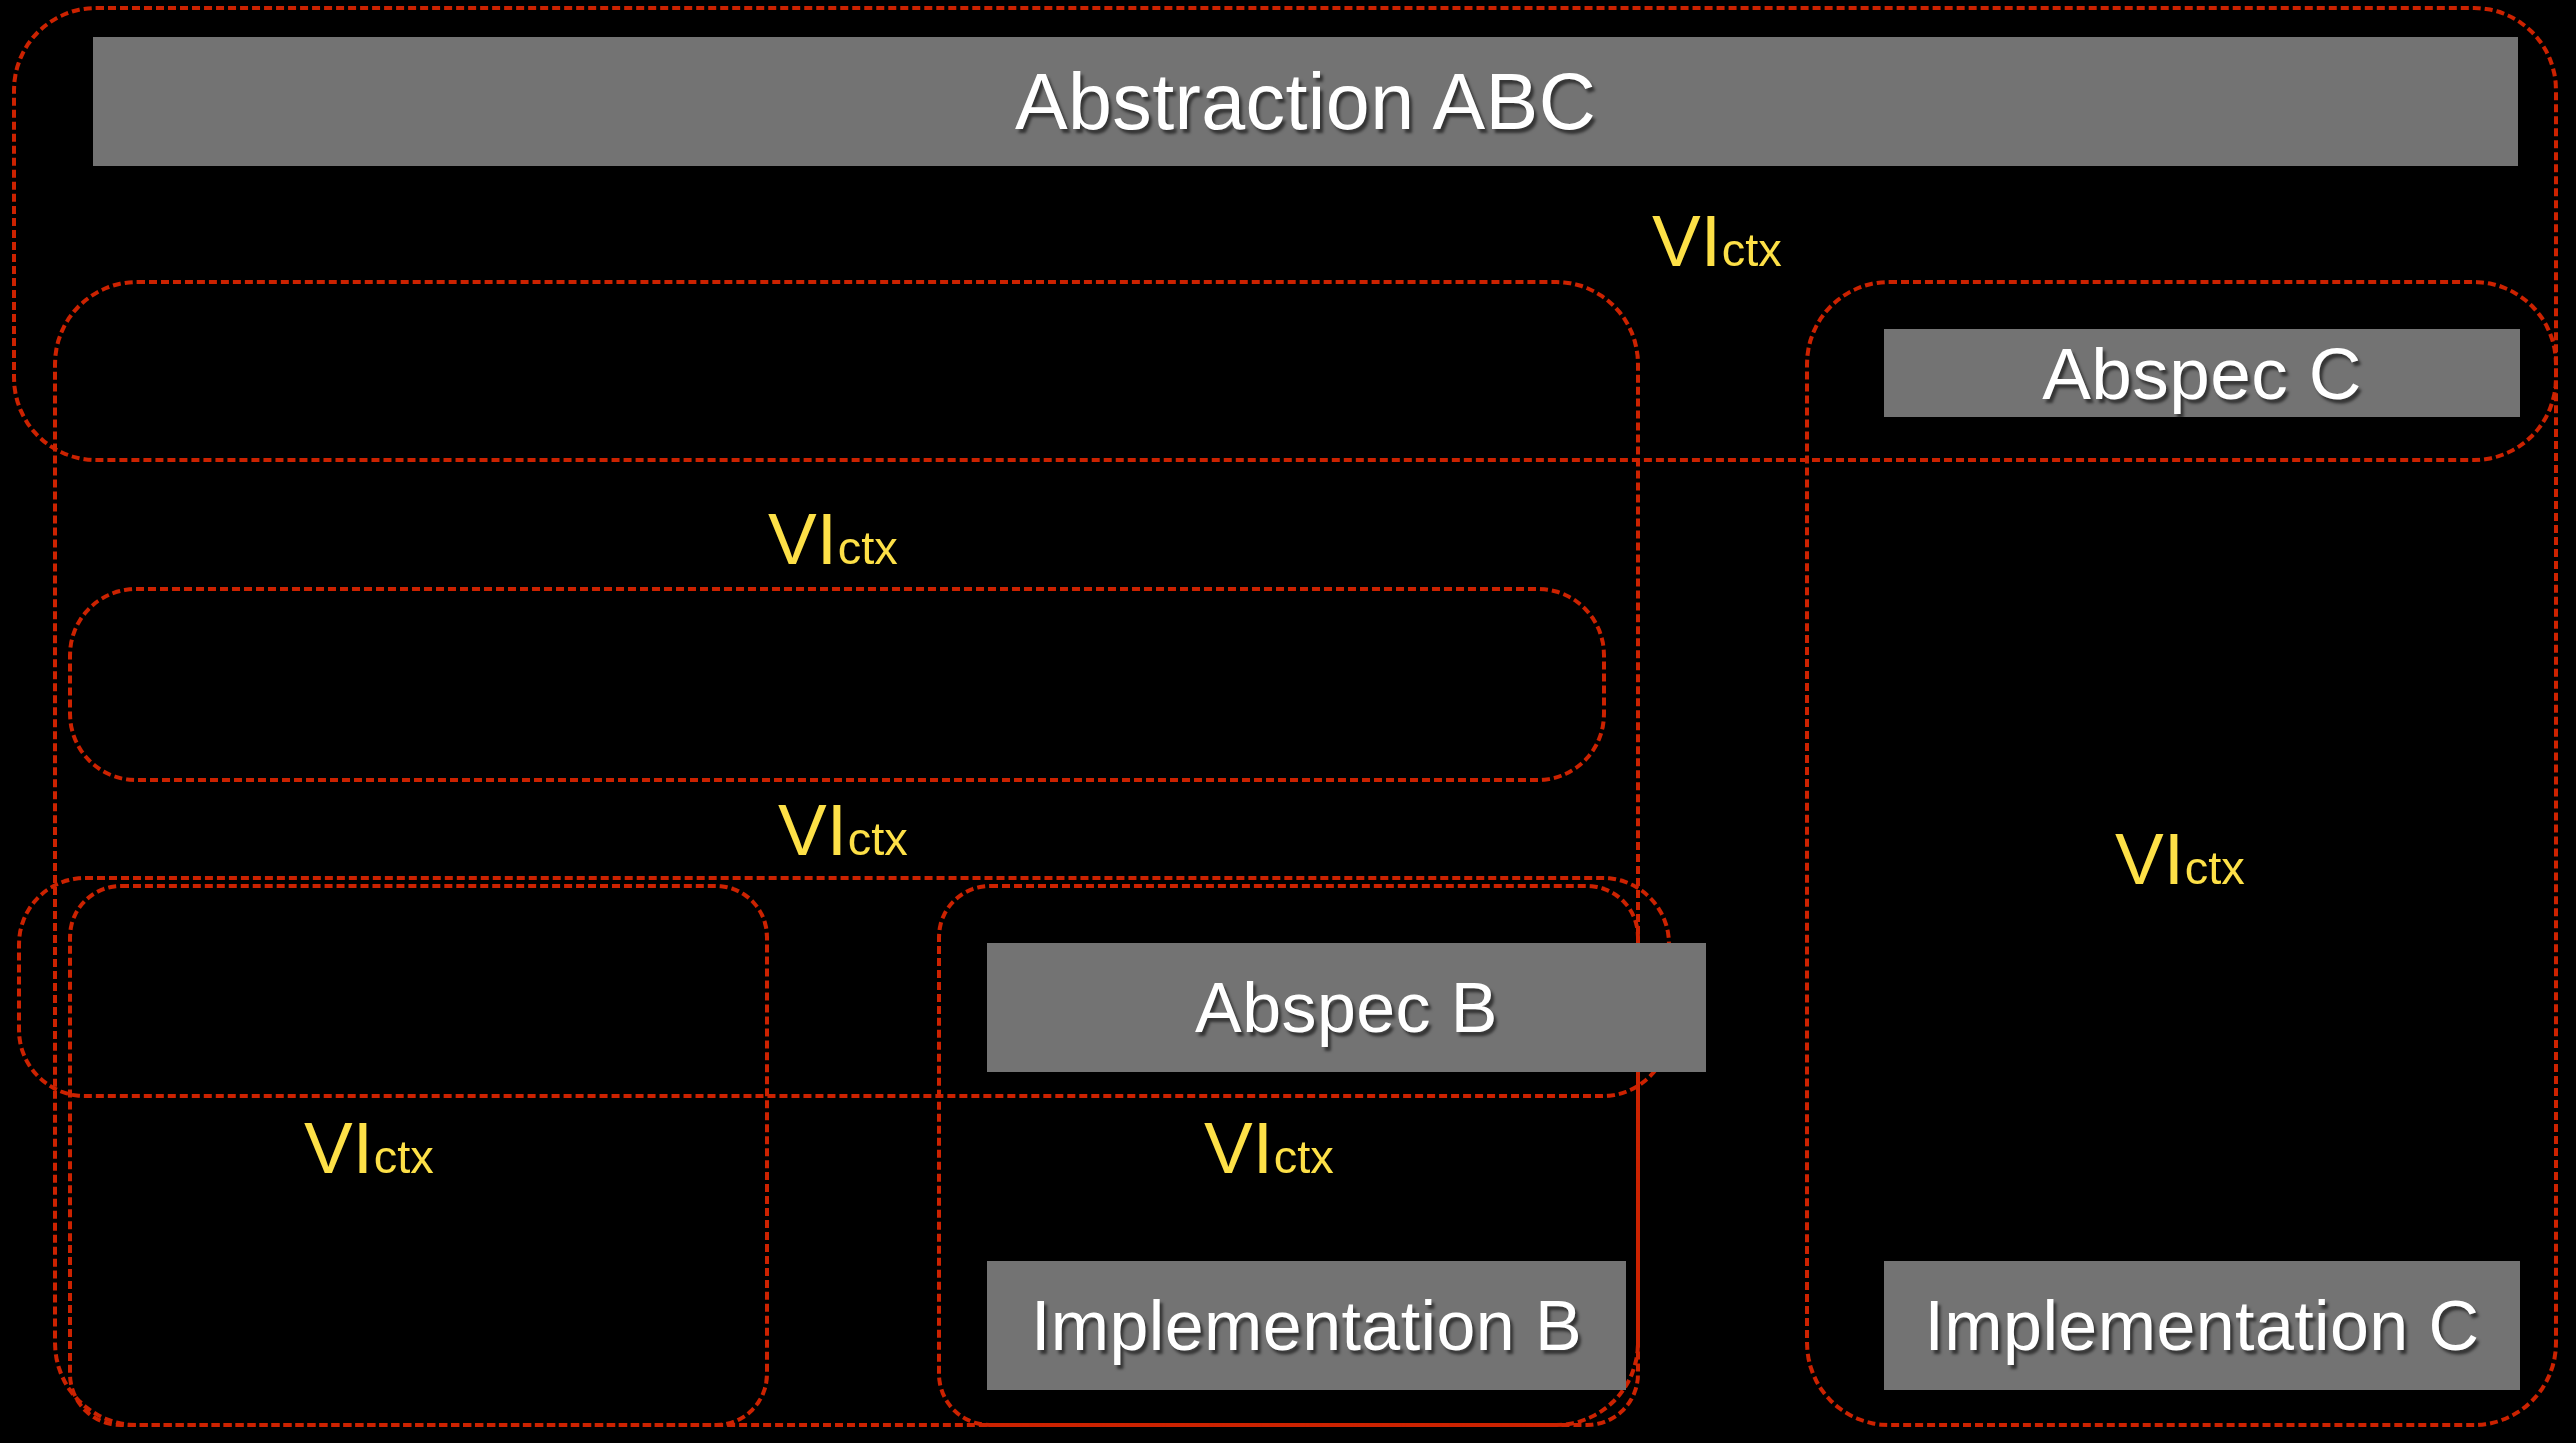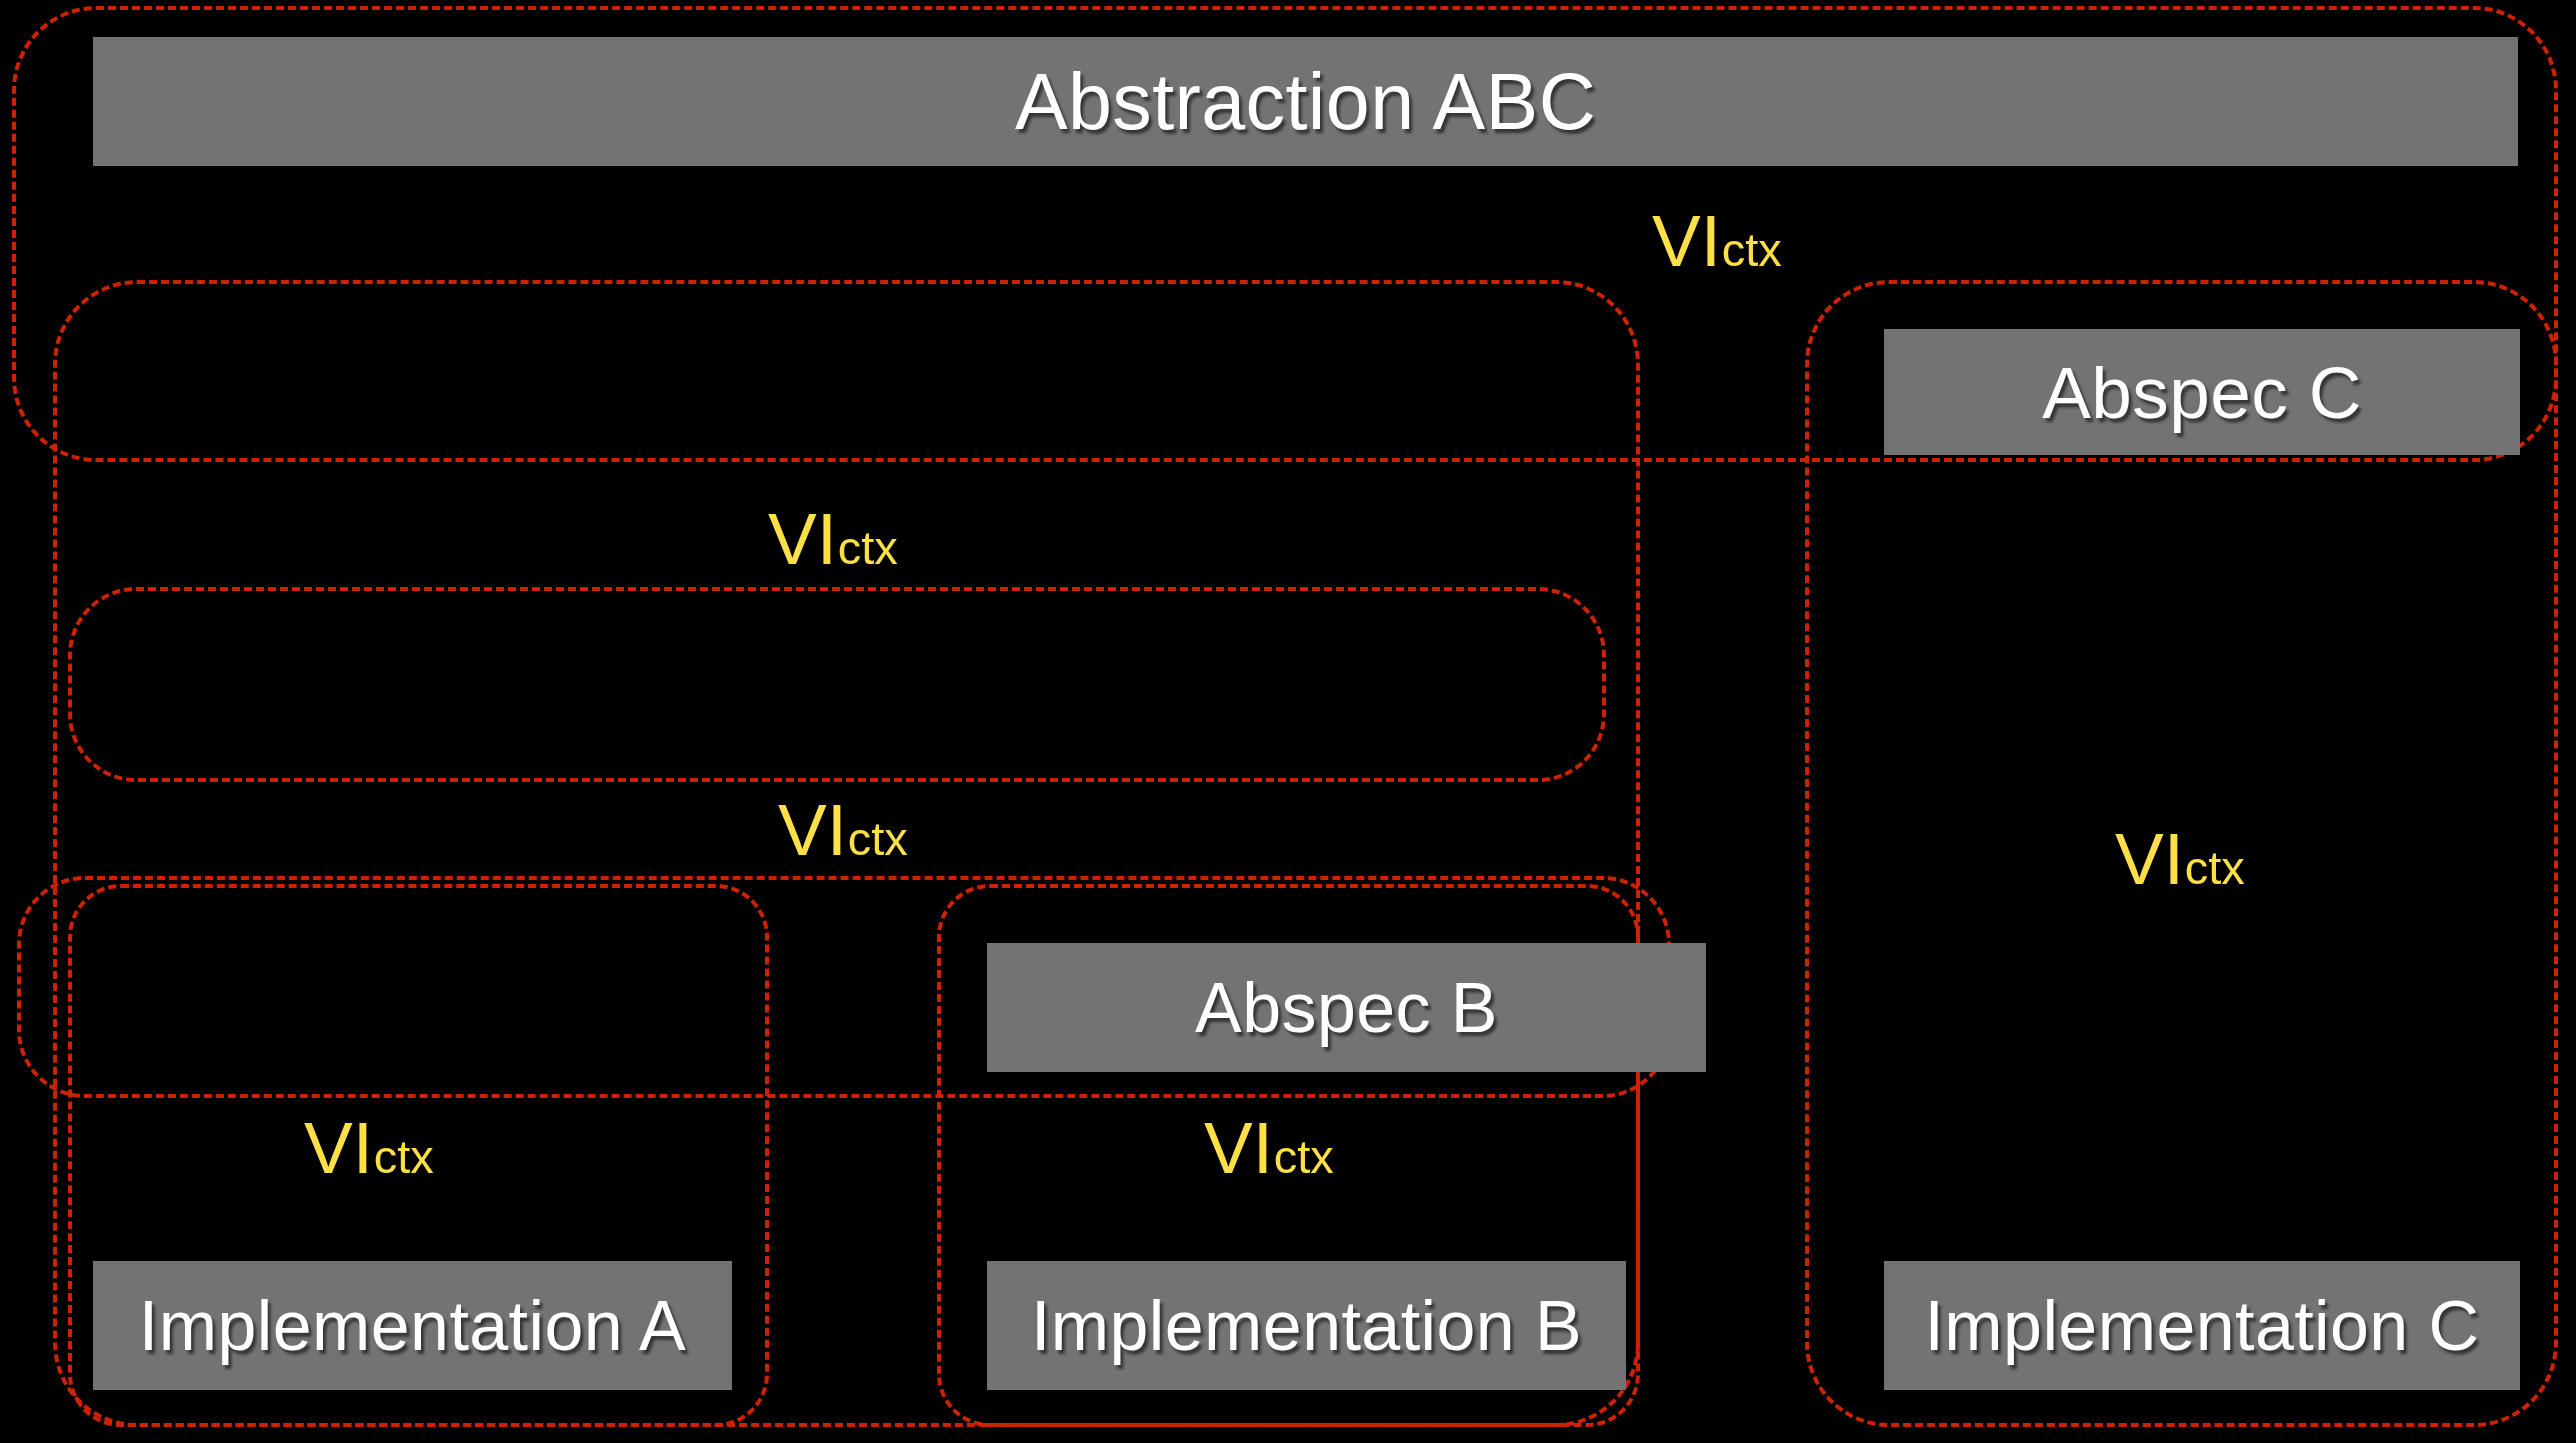--- a/index.html
+++ b/index.html
@@ -75,33 +75,30 @@
 
   <div class="group flat" style="left:68px;top:884px;width:701px;height:543px;"></div>
 
   <div class="group flat" style="left:937px;top:884px;width:703px;height:543px;"></div>
 
   <div class="node sz-xl" style="left:93px;top:37px;width:2425px;height:129px;">
     <span class="label">Abstraction ABC</span>
   </div>
 
 
-  <div class="node sz-lg" style="left:1884px;top:329px;width:636px;height:126px;">
+  <div class="node sz-lg" style="left:1884px;top:329px;width:636px;height:88px;">
     <span class="label">Abspec C</span>
   </div>
 
 
 
   <div class="node sz-md" style="left:987px;top:943px;width:719px;height:129px;">
     <span class="label">Abspec B</span>
   </div>
 
-  <div class="node sz-md" style="left:93px;top:1261px;width:639px;height:129px;">
-    <span class="label">Implementation A</span>
-  </div>
 
   <div class="node sz-md" style="left:987px;top:1261px;width:639px;height:129px;">
     <span class="label">Implementation B</span>
   </div>
 
   <div class="node sz-md" style="left:1884px;top:1261px;width:636px;height:129px;">
     <span class="label">Implementation C</span>
   </div>
 
   <div class="vi" style="left:1652px;top:204px;">

